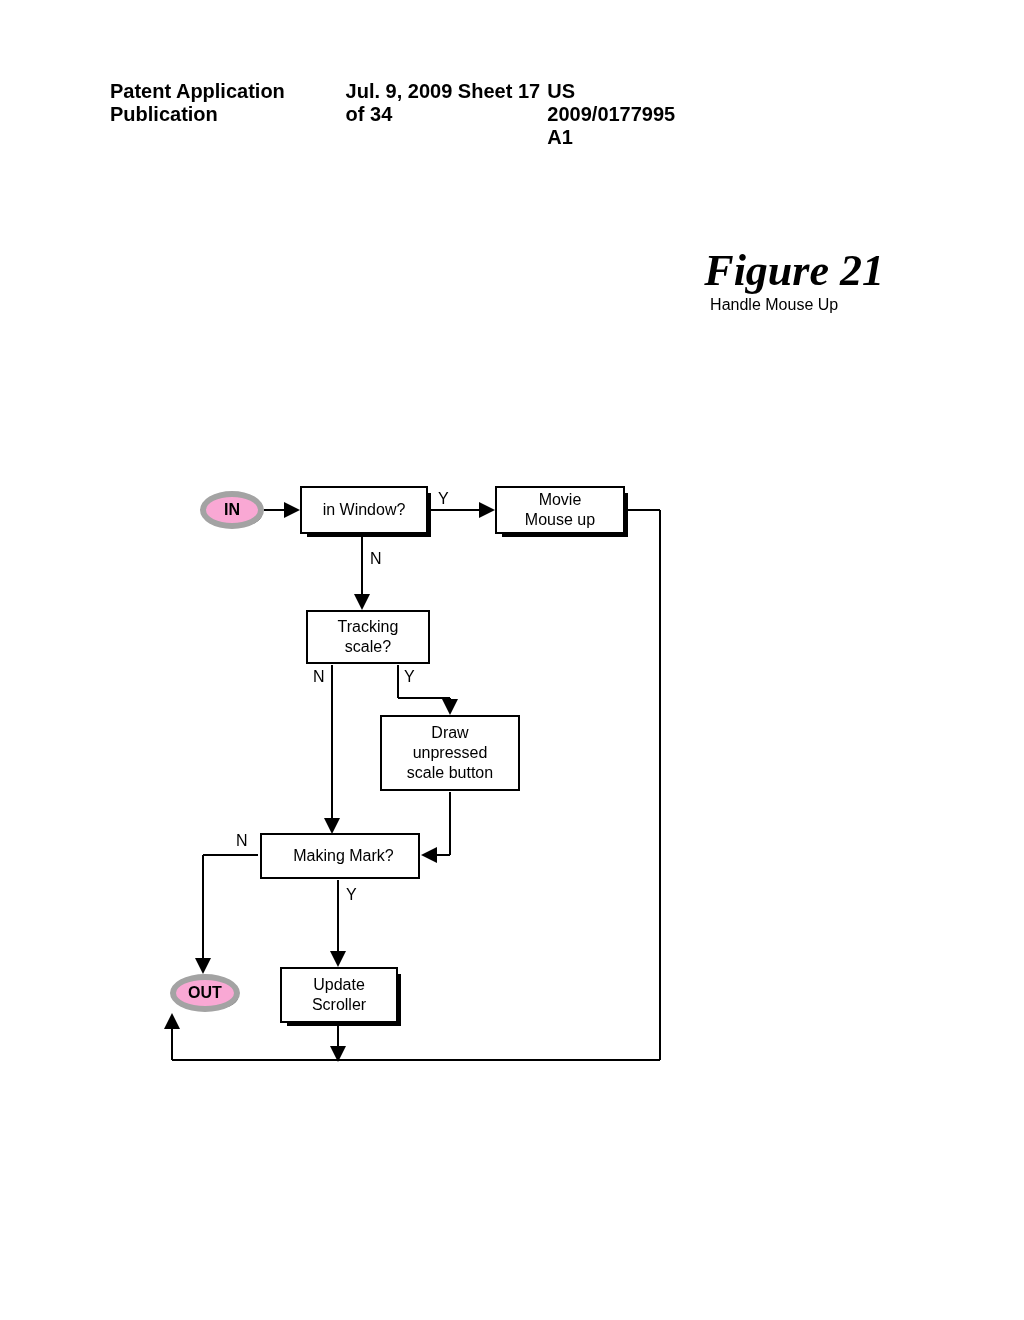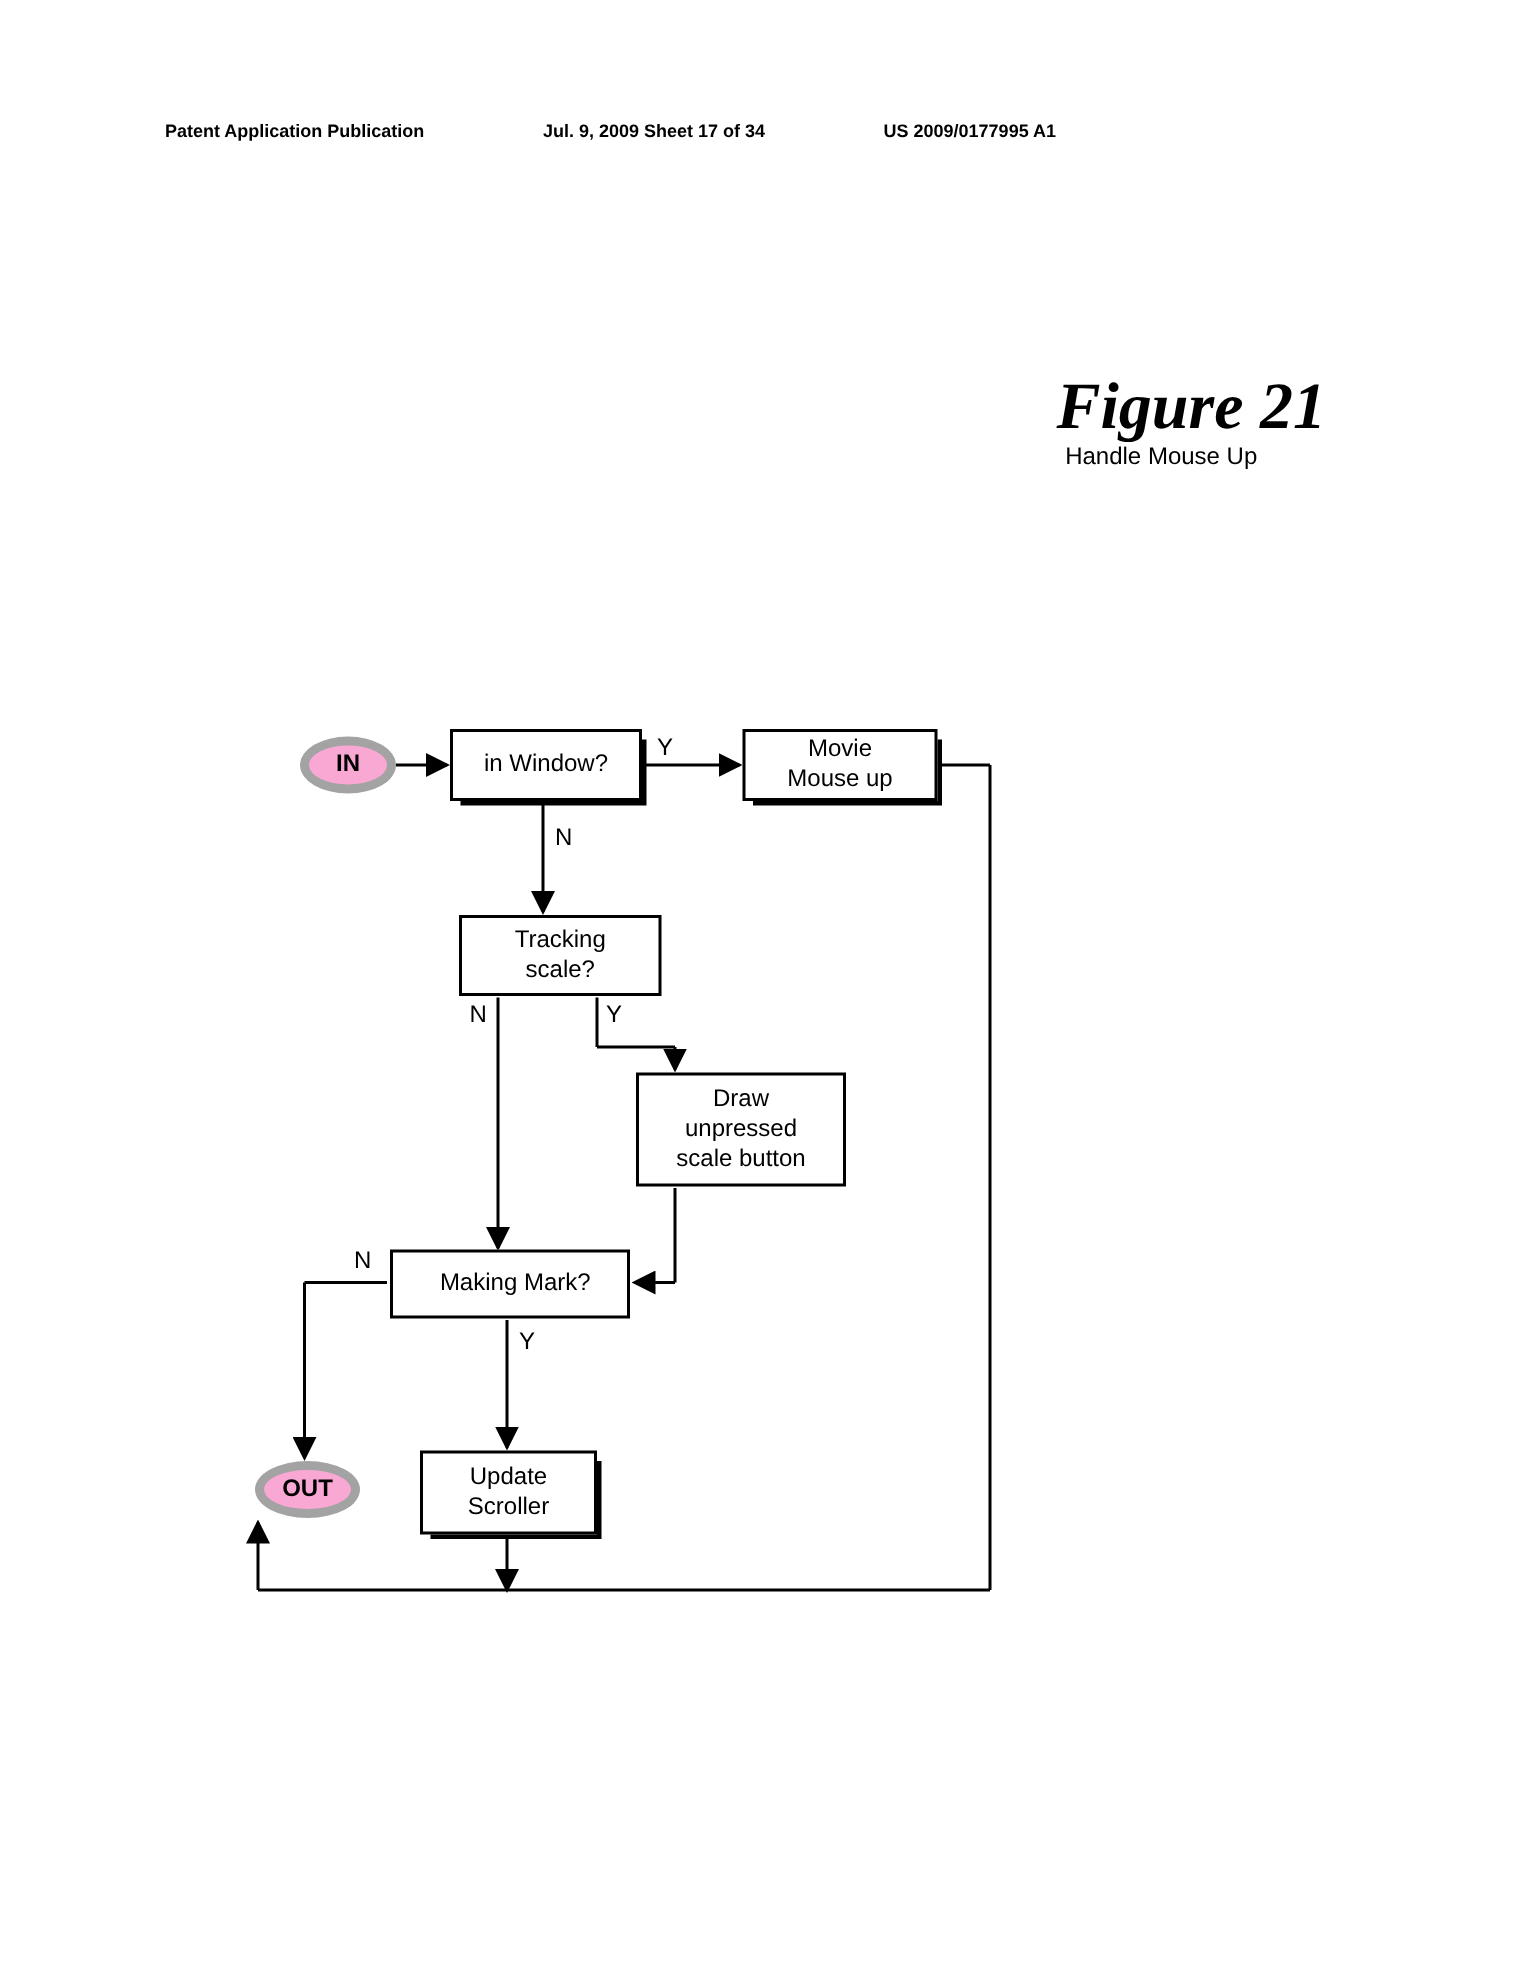--- a/index.html
+++ b/index.html
@@ -11,21 +11,21 @@
     position: relative;
   }
   .header {
     position: absolute;
     top: 80px;
     left: 0;
     width: 824px;
     display: flex;
     justify-content: space-between;
     padding: 0 120px 0 110px;
-    font-size: 12px;
+    font-size: 20px;
   }
   .header-left { font-weight: bold; }
   .header-center { font-weight: bold; }
   .header-right { font-weight: bold; }
   .figure-title {
     position: absolute;
     top: 245px;
     right: 140px;
     text-align: center;
   }
@@ -163,26 +163,26 @@
 
   <div class="box shadow" style="left:300px; top:486px; width:128px; height:48px;">
     <span>in Window?</span>
   </div>
 
   <div class="box shadow" style="left:495px; top:486px; width:130px; height:48px; white-space:pre-line;">
     <span>Movie
 Mouse up</span>
   </div>
 
-  <div class="box" style="left:306px; top:610px; width:135px; height:54px; white-space:pre-line;">
+  <div class="box" style="left:306px; top:610px; width:124px; height:54px; white-space:pre-line;">
     <span>Tracking
 scale?</span>
   </div>
 
-  <div class="box" style="left:380px; top:715px; width:140px; height:76px; white-space:pre-line;margin-left:44px;">
+  <div class="box" style="left:380px; top:715px; width:140px; height:76px; white-space:pre-line;">
     <span>Draw
 unpressed
 scale button</span>
   </div>
 
   <div class="box" style="left:260px; top:833px; width:160px; height:46px;padding-left:11px;">
     <span>Making Mark?</span>
   </div>
 
   <div class="box shadow" style="left:280px; top:967px; width:118px; height:56px; white-space:pre-line;">

